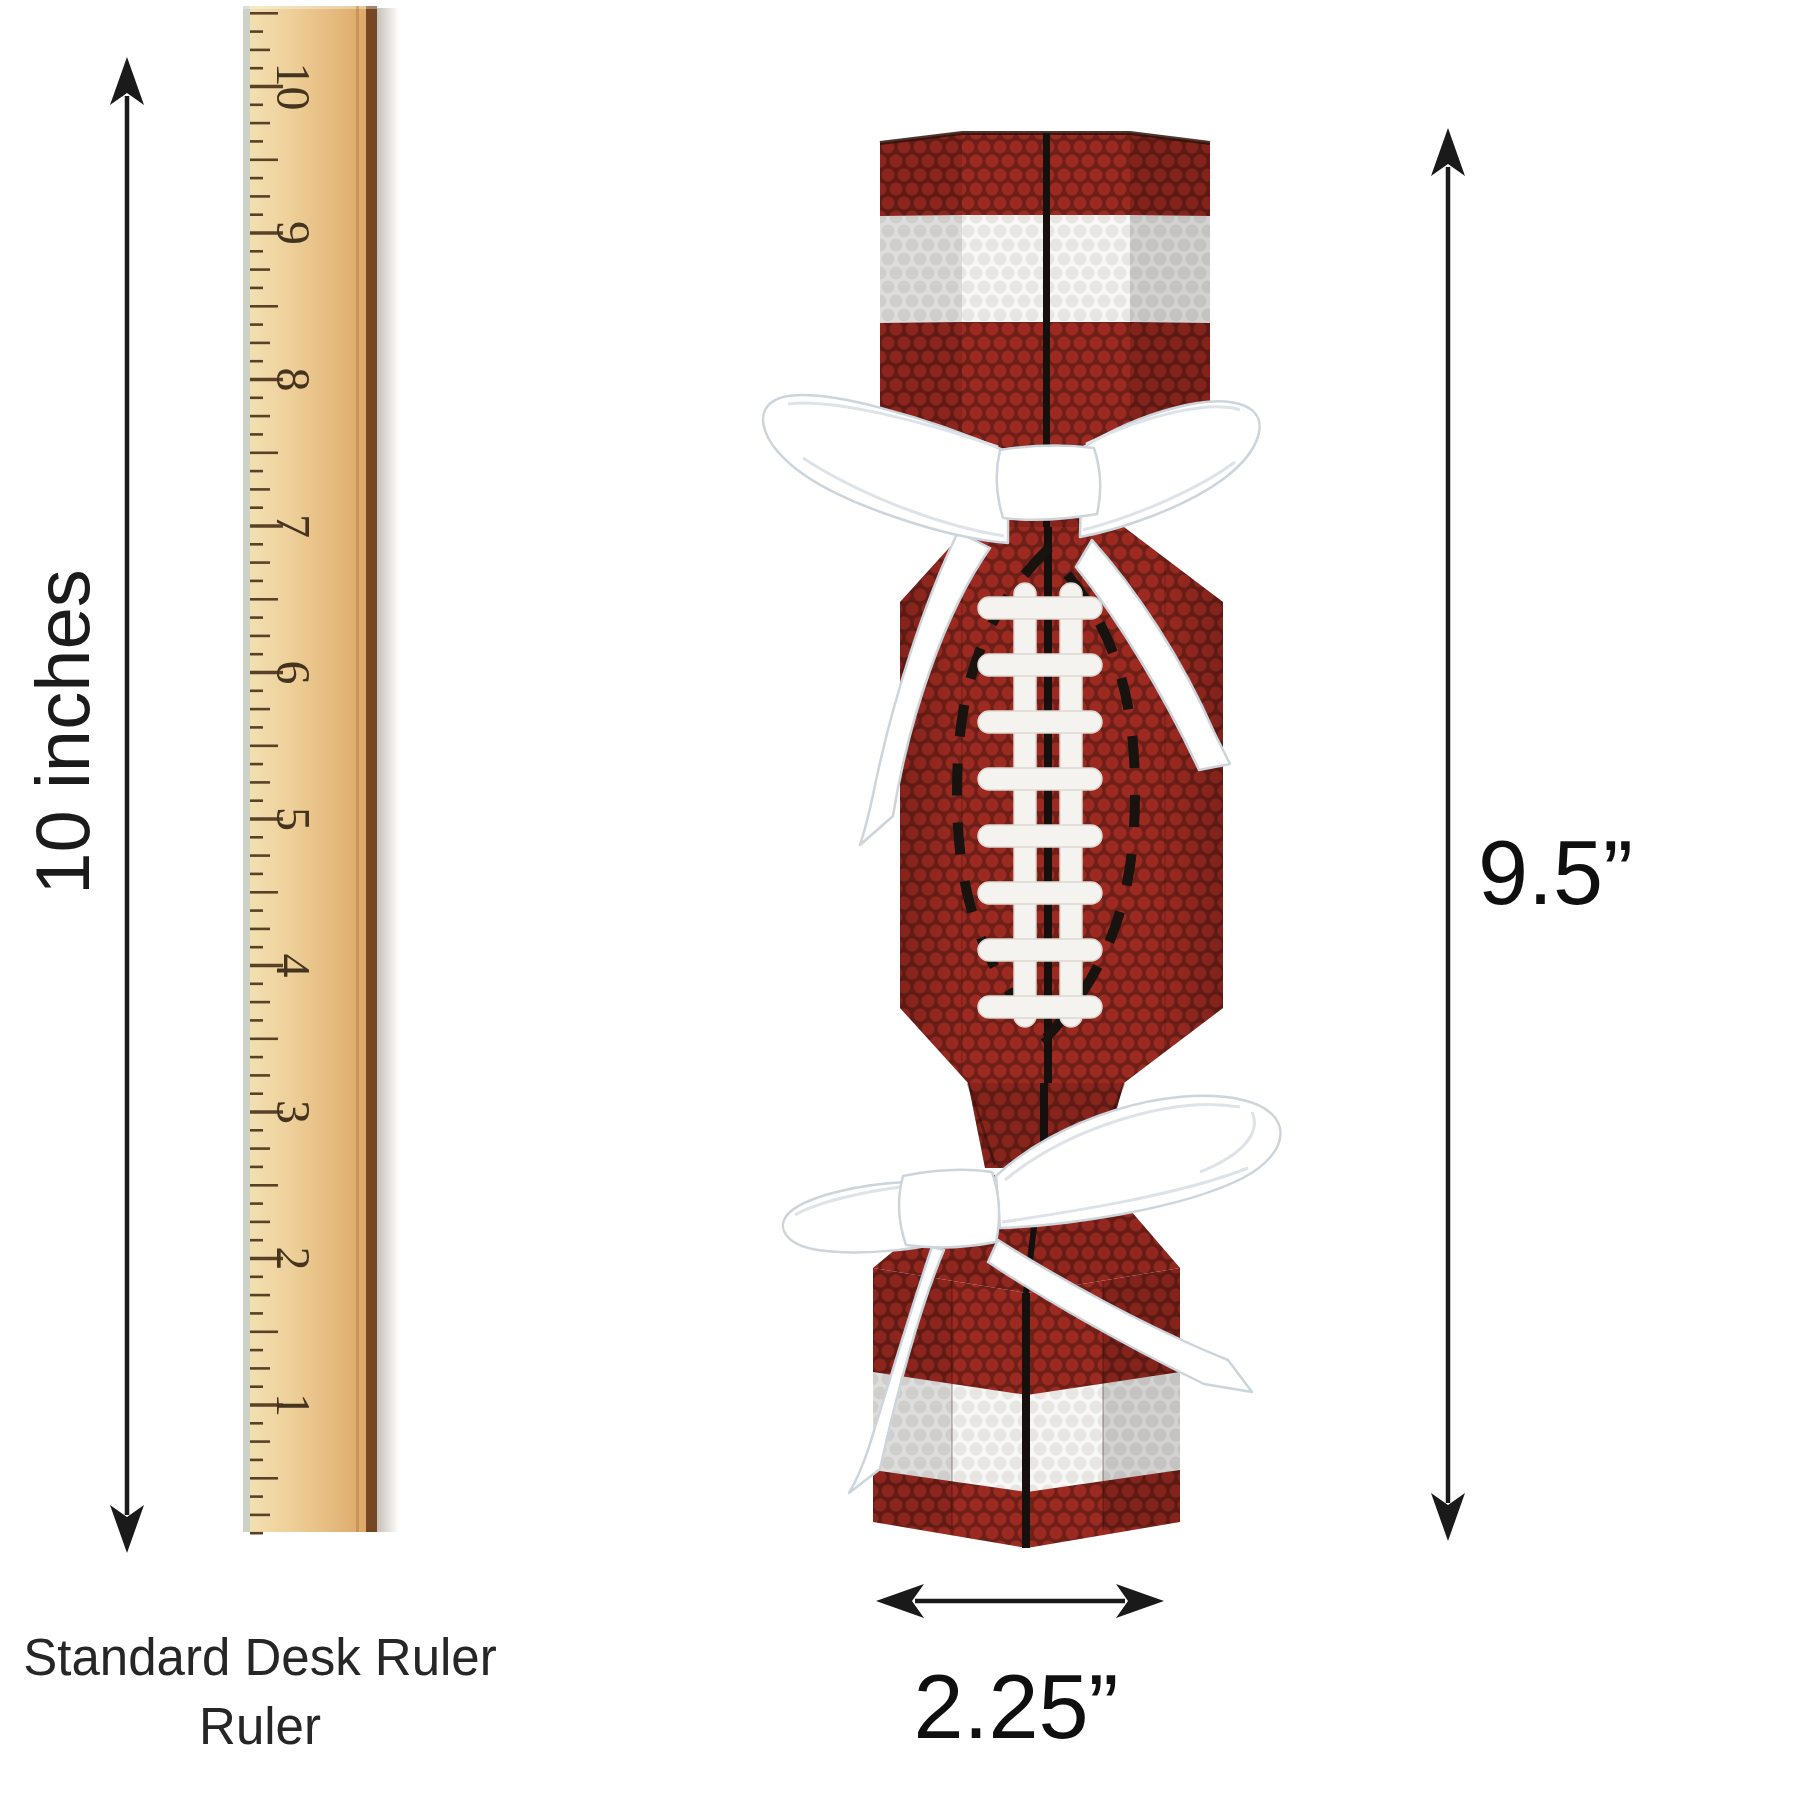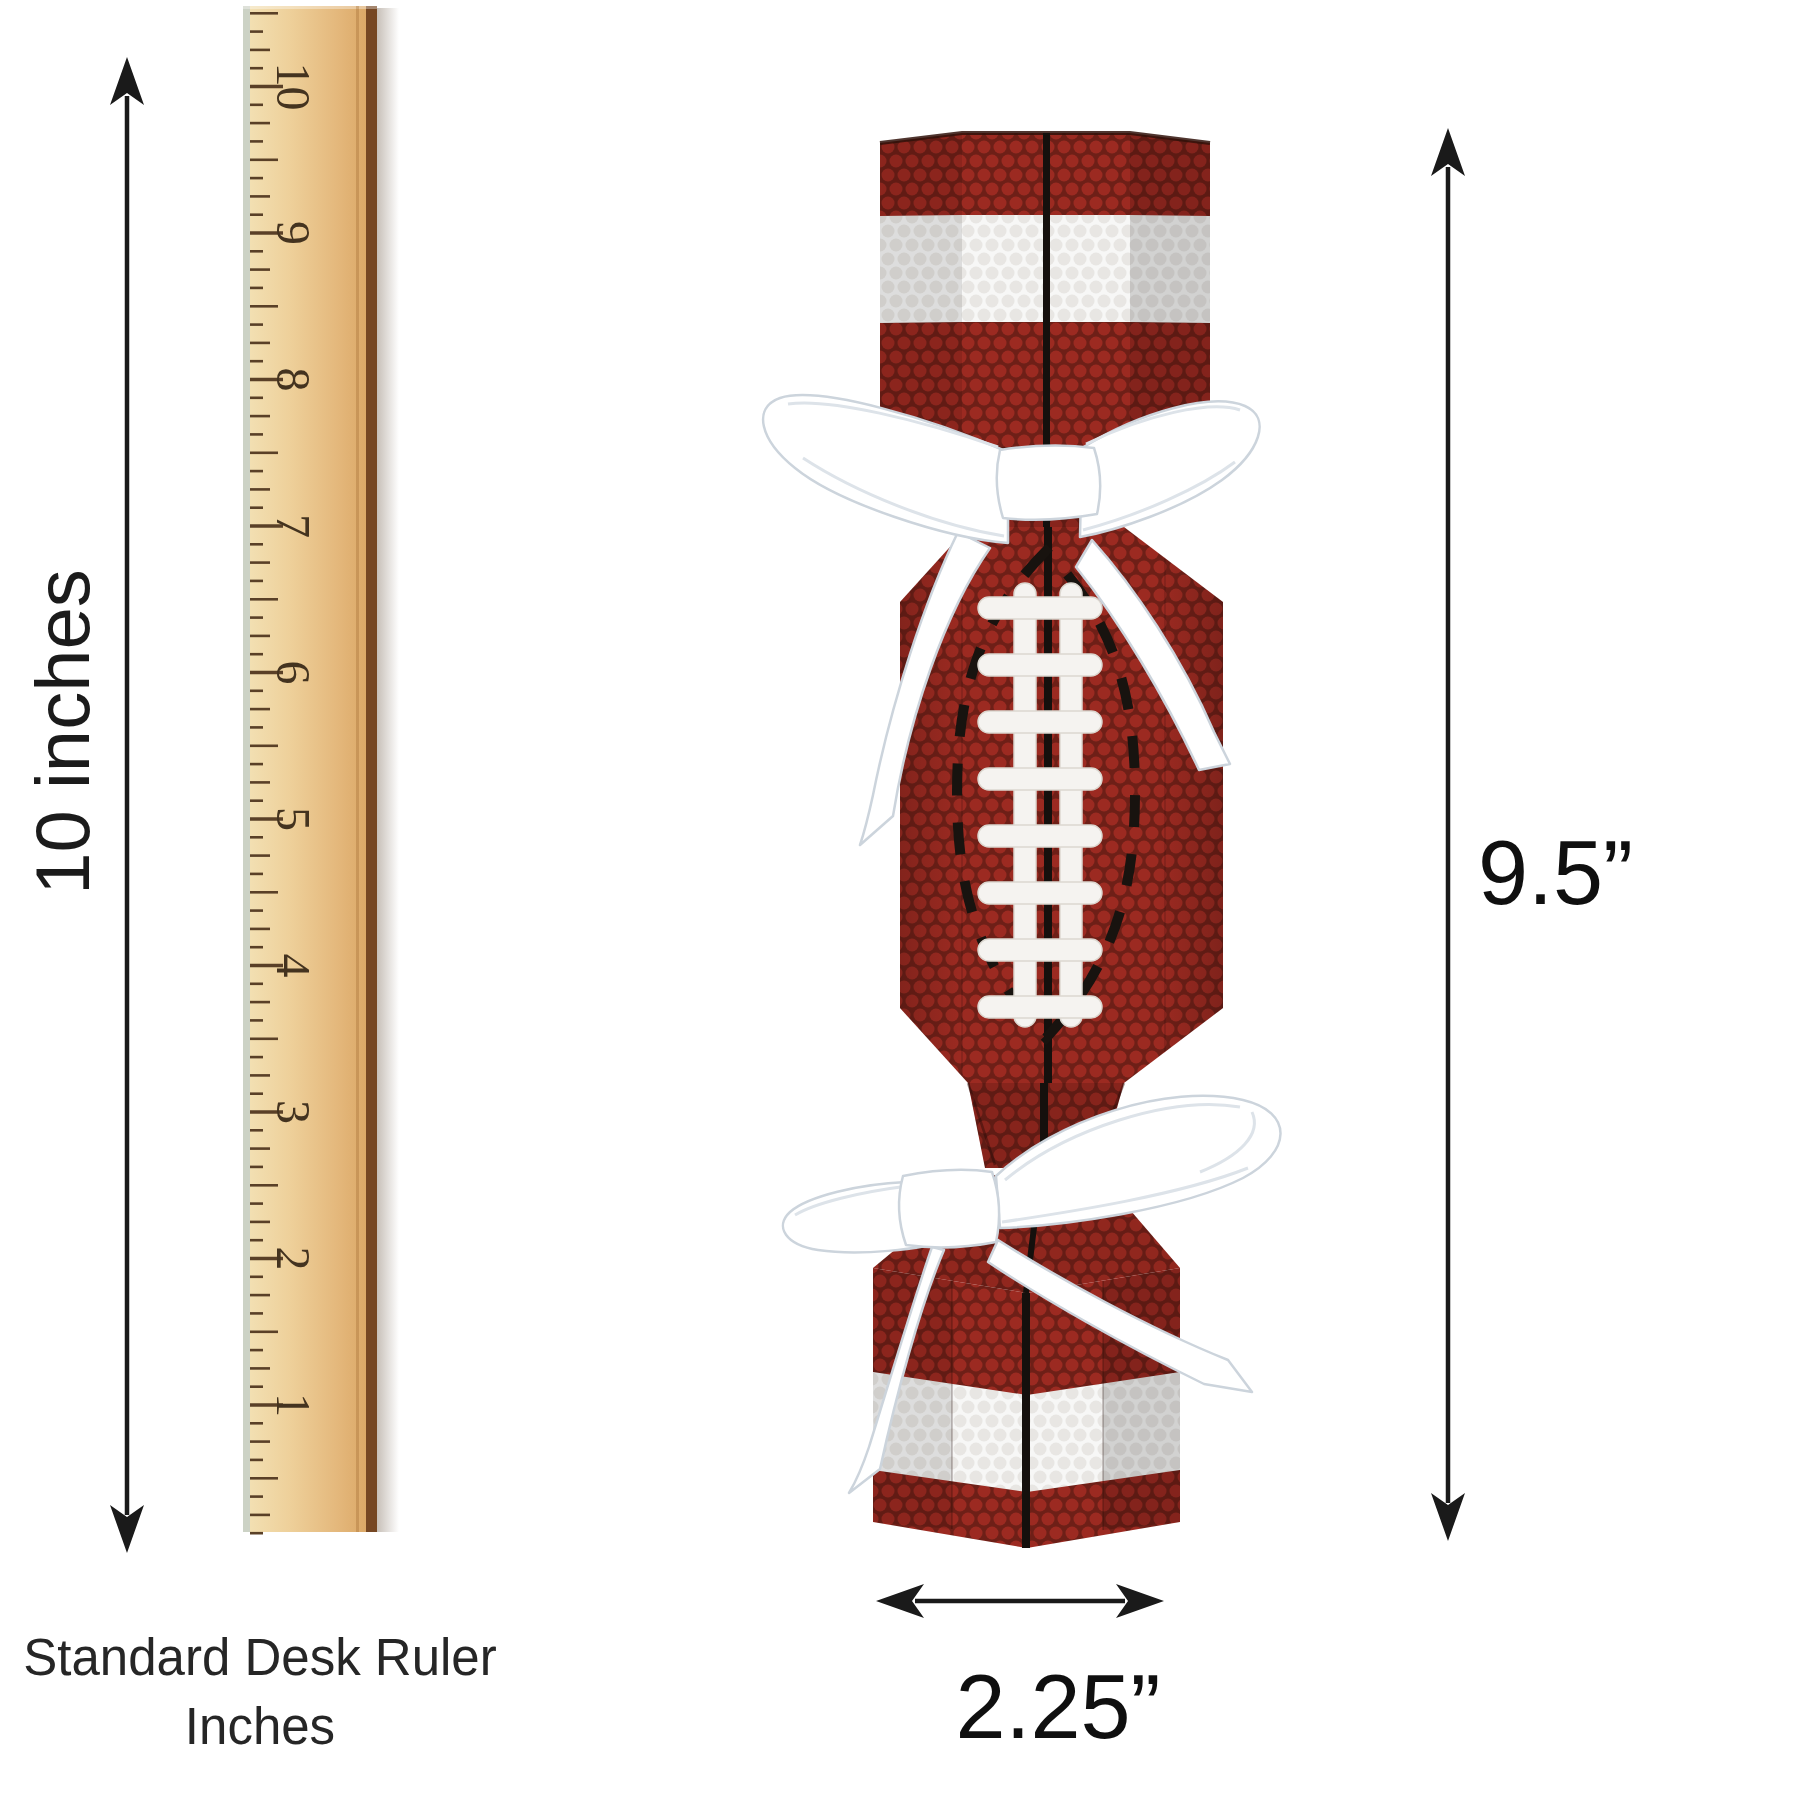--- a/index.html
+++ b/index.html
@@ -10,21 +10,21 @@
   #stage svg{position:absolute;left:0;top:0;}
   .lbl{position:absolute;color:#1d1d1d;}
   #lbl-ruler-length{
     left:-137px;top:687px;width:400px;height:90px;line-height:90px;
     transform:rotate(-90deg);text-align:center;font-size:76px;color:#1b1b1b;
   }
   #ruler-caption{
     left:5px;top:1598px;width:510px;text-align:center;font-size:51px;line-height:1.36;color:#262626;margin-top:25px;
   }
   #lbl-height{left:1478px;top:822px;font-size:90px;color:#0f0f0f;}
-  #lbl-width{left:908px;top:1656px;width:300px;text-align:center;font-size:90px;color:#0f0f0f;}
+  #lbl-width{left:866px;top:1656px;width:300px;text-align:center;font-size:90px;color:#0f0f0f;}
   .rulnum{font-family:"Liberation Serif", serif;font-size:48px;fill:#44331f;}
 </style>
 </head>
 <body>
 
 <div id="stage">
 
 <svg width="1800" height="1800" viewBox="0 0 1800 1800">
   <defs>
     <pattern id="pRed" width="16" height="28" patternUnits="userSpaceOnUse">
@@ -275,20 +275,20 @@
       <path d="M1200,1172 C1240,1156 1262,1134 1252,1112" fill="none" stroke="#dde3e9" stroke-width="3"></path>
       <path d="M903,1176 C933,1170 964,1168 992,1172 C1000,1195 1001,1219 996,1242 C965,1248 934,1249 906,1245 C898,1222 897,1198 903,1176 Z"></path>
     </g>
   </g>
 </svg>
 
 <div class="lbl" id="lbl-ruler-length">10 inches</div>
 
 <div class="lbl" id="ruler-caption">
   <div>Standard Desk Ruler</div>
-  <div>Inches</div>
+  <div>Ruler</div>
 </div>
 
 <div class="lbl" id="lbl-height">9.5”</div>
 
 <div class="lbl" id="lbl-width">2.25”</div>
 
 </div>
 
 </body></html>

